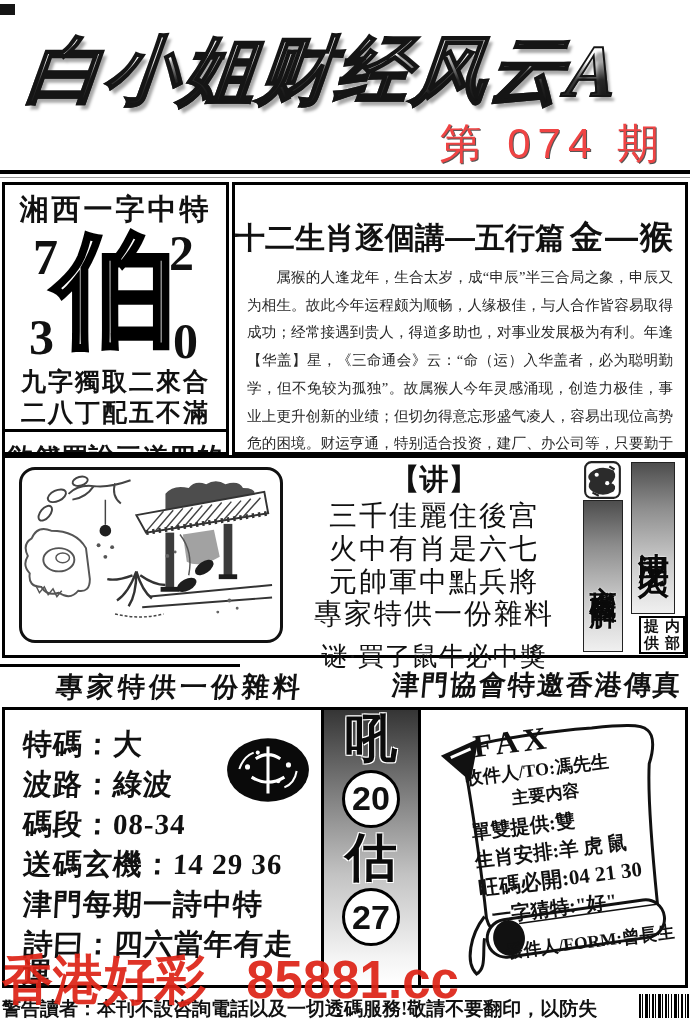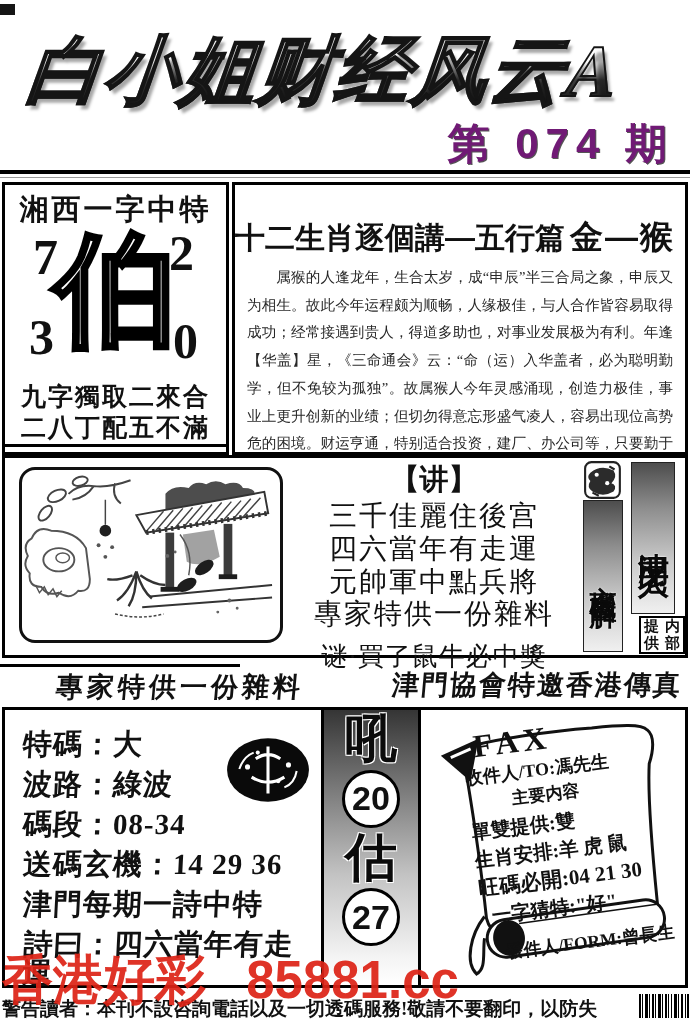--- a/index.html
+++ b/index.html
@@ -7,41 +7,41 @@
         font-family:"Liberation Serif",serif;color:#111;overflow:hidden;}
 
   
   .main-title{position:absolute;top:22px;left:28px;right:10px;white-space:nowrap;
     font-size:74px;font-weight:bold;font-style:italic;letter-spacing:3px;
     transform:skewX(-6deg);
     background:linear-gradient(180deg,#ffffff 0%,#fdfdfd 40%,#3c3c3c 58%,#000 100%);
     -webkit-background-clip:text;background-clip:text;color:transparent;
     -webkit-text-stroke:2px #151515;
     text-shadow:4px 5px 3px rgba(0,0,0,0.35);}
-  .issue{position:absolute;top:116px;right:16px;font-size:42px;font-weight:bold;
-    letter-spacing:7px;font-family:"Liberation Sans",sans-serif;color:#701a75;
+  .issue{position:absolute;top:116px;right:24px;font-size:42px;font-weight:normal;
+    letter-spacing:7px;font-family:"Liberation Sans",sans-serif;color:#ef4444;
     text-shadow:1px 1px 0 #555;}
   .hr-thick{position:absolute;left:0;right:0;height:4px;background:#000;}
   .hr-thin{position:absolute;left:0;right:0;height:1px;background:#999;}
   .speck{position:absolute;left:0;top:4px;width:15px;height:11px;background:#151515;}
 
   
   .sec1{position:absolute;top:182px;left:2px;right:2px;height:273px;display:flex;gap:3px;}
   .hunan-box{width:227px;border:3px solid #000;box-sizing:border-box;display:flex;
     flex-direction:column;overflow:hidden;}
   .hunan-title{font-size:29px;font-weight:bold;text-align:center;letter-spacing:3px;margin-top:5px;}
   .numbers{position:relative;height:132px;flex:none;}
   .digit{position:absolute;font-size:50px;font-weight:bold;line-height:1;}
   .d-tl{left:28px;top:2px;} .d-tr{right:32px;top:-2px;}
   .d-bl{left:24px;bottom:0;} .d-br{right:28px;bottom:-4px;}
   .center-char{position:absolute;left:0;right:0;top:-6px;text-align:center;
     font-size:122px;line-height:1.1;font-weight:bold;color:#fff;
     -webkit-text-stroke:4px #000;text-shadow:0 0 1px #000;}
   .hunan-lines{font-size:25px;font-weight:bold;text-align:center;line-height:1.25;
-    letter-spacing:2px;margin-top:19px;}
+    letter-spacing:2px;margin-top:4px;}
   .money-line{margin-top:auto;border-top:3px solid #000;font-size:26px;font-weight:bold;
     text-align:center;padding:8px 0 9px;letter-spacing:1px;}
 
   .zodiac-box{flex:1;border:3px solid #000;box-sizing:border-box;overflow:hidden;}
   .zodiac-head{display:flex;justify-content:space-between;align-items:baseline;
     padding:6px 10px 0 0;}
   .zodiac-title{font-size:30px;font-weight:bold;letter-spacing:0;font-family:"Liberation Sans",sans-serif;}
   .zodiac-animal{font-size:33px;font-weight:bold;letter-spacing:2px;font-family:"Liberation Sans",sans-serif;margin-top:24px;}
   .zodiac-body{margin:4px 12px 0 12px;font-size:14.6px;line-height:1.9;text-align:justify;
     color:#282828;text-indent:2em;}
@@ -183,21 +183,21 @@
         <path d="M96,148 q26,6 50,0" stroke="#444" stroke-width="1.5" stroke-dasharray="3 2" fill="none"></path>
         <ellipse cx="170" cy="118" rx="11" ry="6" transform="rotate(-28 170 118)" fill="#1d1d1d"></ellipse>
         <ellipse cx="188" cy="100" rx="11" ry="6" transform="rotate(-35 188 100)" fill="#1d1d1d"></ellipse>
         <path d="M150,88 m-2,0 a2,2 0 1,0 4,0 a2,2 0 1,0 -4,0 M158,84 m-1.5,0 a1.5,1.5 0 1,0 3,0 a1.5,1.5 0 1,0 -3,0 M214,134 m-2,0 a2,2 0 1,0 4,0 a2,2 0 1,0 -4,0 M222,142 m-1.5,0 a1.5,1.5 0 1,0 3,0 a1.5,1.5 0 1,0 -3,0 M202,146 m-1.5,0 a1.5,1.5 0 1,0 3,0 a1.5,1.5 0 1,0 -3,0" fill="#666"></path>
       </svg>
     </div>
 
     <div class="poem">
       <div class="poem-title">【讲】</div>
       <div class="poem-line">三千佳麗住後宫</div>
-      <div class="poem-line">四六當年有走運</div>
+      <div class="poem-line">火中有肖是六七</div>
       <div class="poem-line">元帥軍中點兵將</div>
       <div class="poem-line">專家特供一份雜料</div>
       <div class="riddle">谜·買了鼠牛必中獎</div>
     </div>
 
     <div class="seal-icon">
       <svg width="40" height="40" viewBox="0 0 36 38">
         <rect x="1" y="2" width="33" height="34" rx="6" fill="#fff" stroke="#222" stroke-width="2"></rect>
         <path d="M6,12 q10,-8 22,-2 q4,6 -2,12 q6,2 2,8 q-10,6 -20,0 q-6,-4 -2,-10 q-4,-4 0,-8" fill="#2b2b2b"></path>
         <circle cx="12" cy="14" r="2" fill="#fff"></circle>

